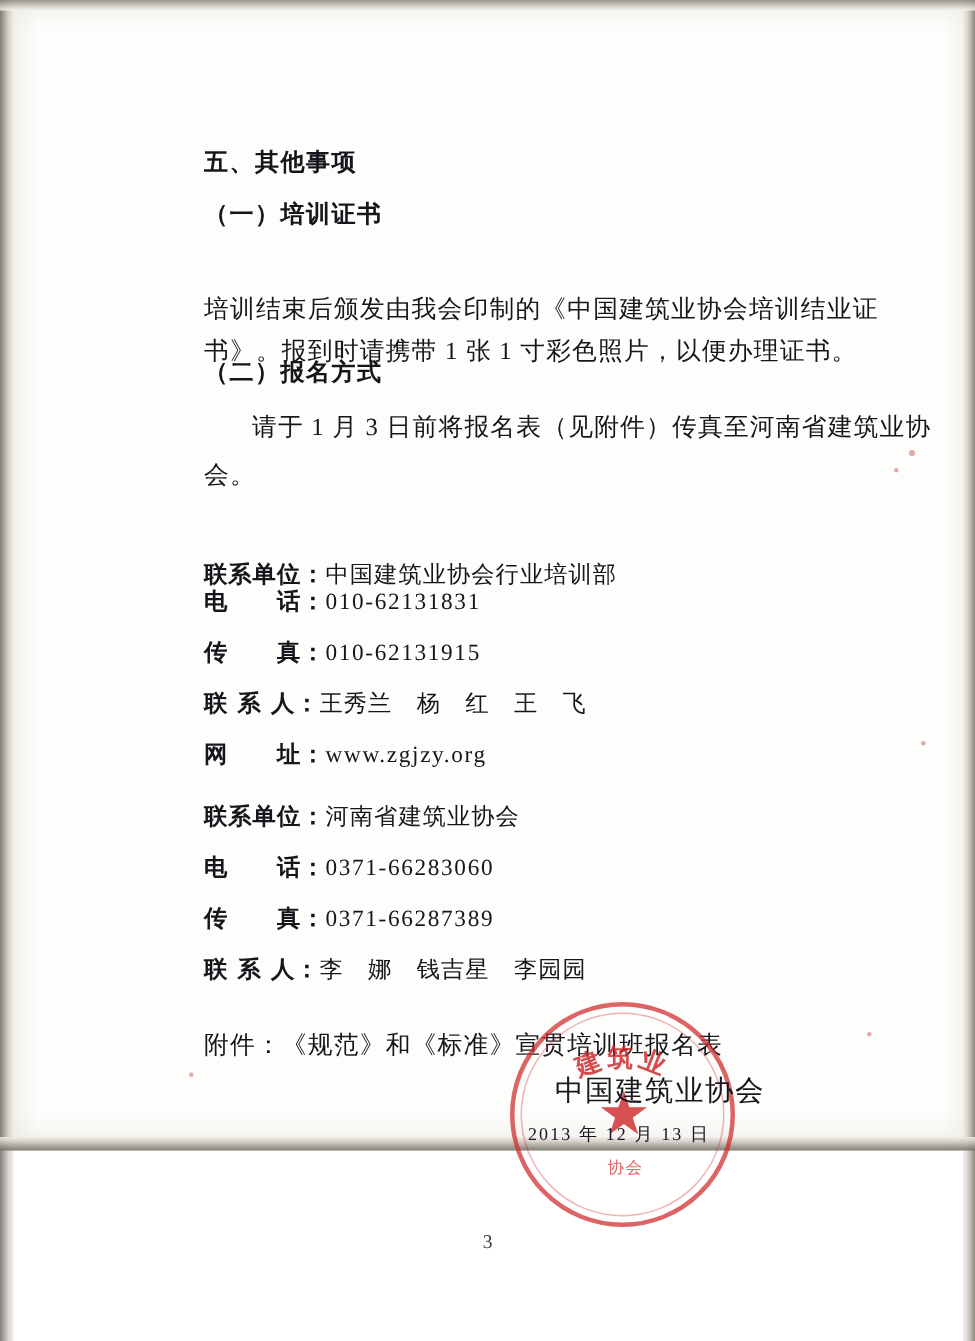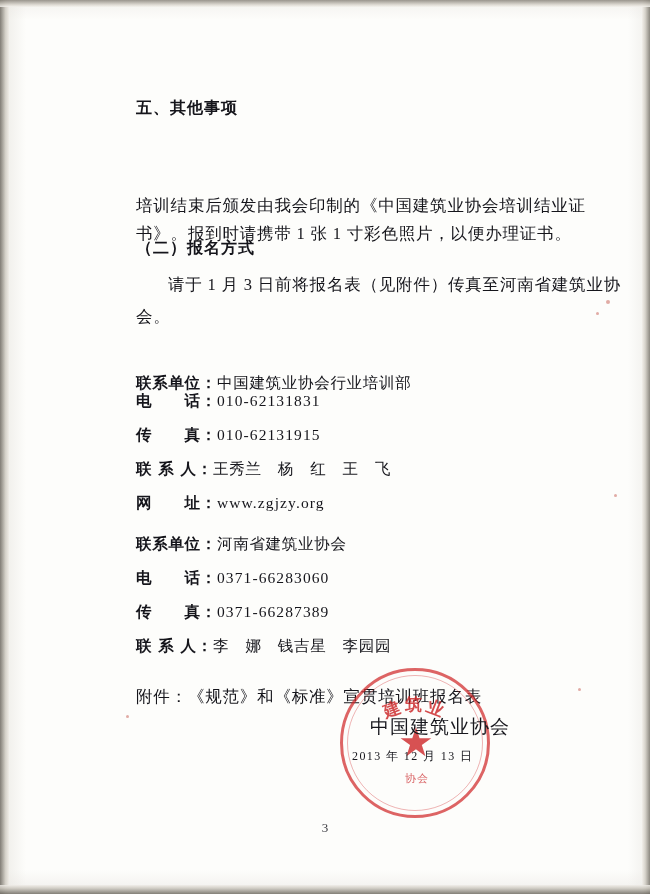--- a/index.html
+++ b/index.html
@@ -11,21 +11,21 @@
     height: 894px;
     background: #ffffff;
     font-family: "Liberation Serif", "DejaVu Serif", serif;
     overflow: hidden;
   }
 
   
   #page {
     position: relative;
     width: 650px;
-    height: 894px;
+    height: 767px;
     background:
       linear-gradient(to right, rgba(230,228,222,0.75) 0px, rgba(255,255,255,0) 26px),
       linear-gradient(to left, rgba(232,230,226,0.65) 0px, rgba(255,255,255,0) 22px),
       linear-gradient(to bottom, rgba(236,234,230,0.6) 0px, rgba(255,255,255,0) 20px),
       linear-gradient(to top, rgba(234,232,228,0.7) 0px, rgba(255,255,255,0) 24px),
       #fdfdfb;
   }
 
   
   .scan-edge {
@@ -188,20 +188,21 @@
   <div class="speck" style="left:606px; top:300px; width:4px; height:4px;"></div>
   <div class="speck" style="left:596px; top:312px; width:3px; height:3px;"></div>
   <div class="speck" style="left:614px; top:494px; width:3px; height:3px;"></div>
   <div class="speck" style="left:578px; top:688px; width:3px; height:3px;"></div>
   <div class="speck" style="left:126px; top:715px; width:3px; height:3px;"></div>
 
   <div class="content">
 
     <div class="line bold" style="left:136px; top:98px;">五、其他事项</div>
 
+    <div class="line bold" style="left:136px; top:133px;">（一）培训证书</div>
 
     <div class="line body-txt" style="left:136px; top:171px;margin-top:24px;">培训结束后颁发由我会印制的《中国建筑业协会培训结业证</div>
 
     <div class="line body-txt" style="left:136px; top:203px;margin-top:20px;">书》。报到时请携带 1 张 1 寸彩色照片，以便办理证书。</div>
 
     <div class="line bold" style="left:136px; top:238px;">（二）报名方式</div>
 
     <div class="line body-txt" style="left:136px; top:274px;margin-left:32px;">请于 1 月 3 日前将报名表（见附件）传真至河南省建筑业协</div>
 
     <div class="line body-txt" style="left:136px; top:306px;">会。</div>

